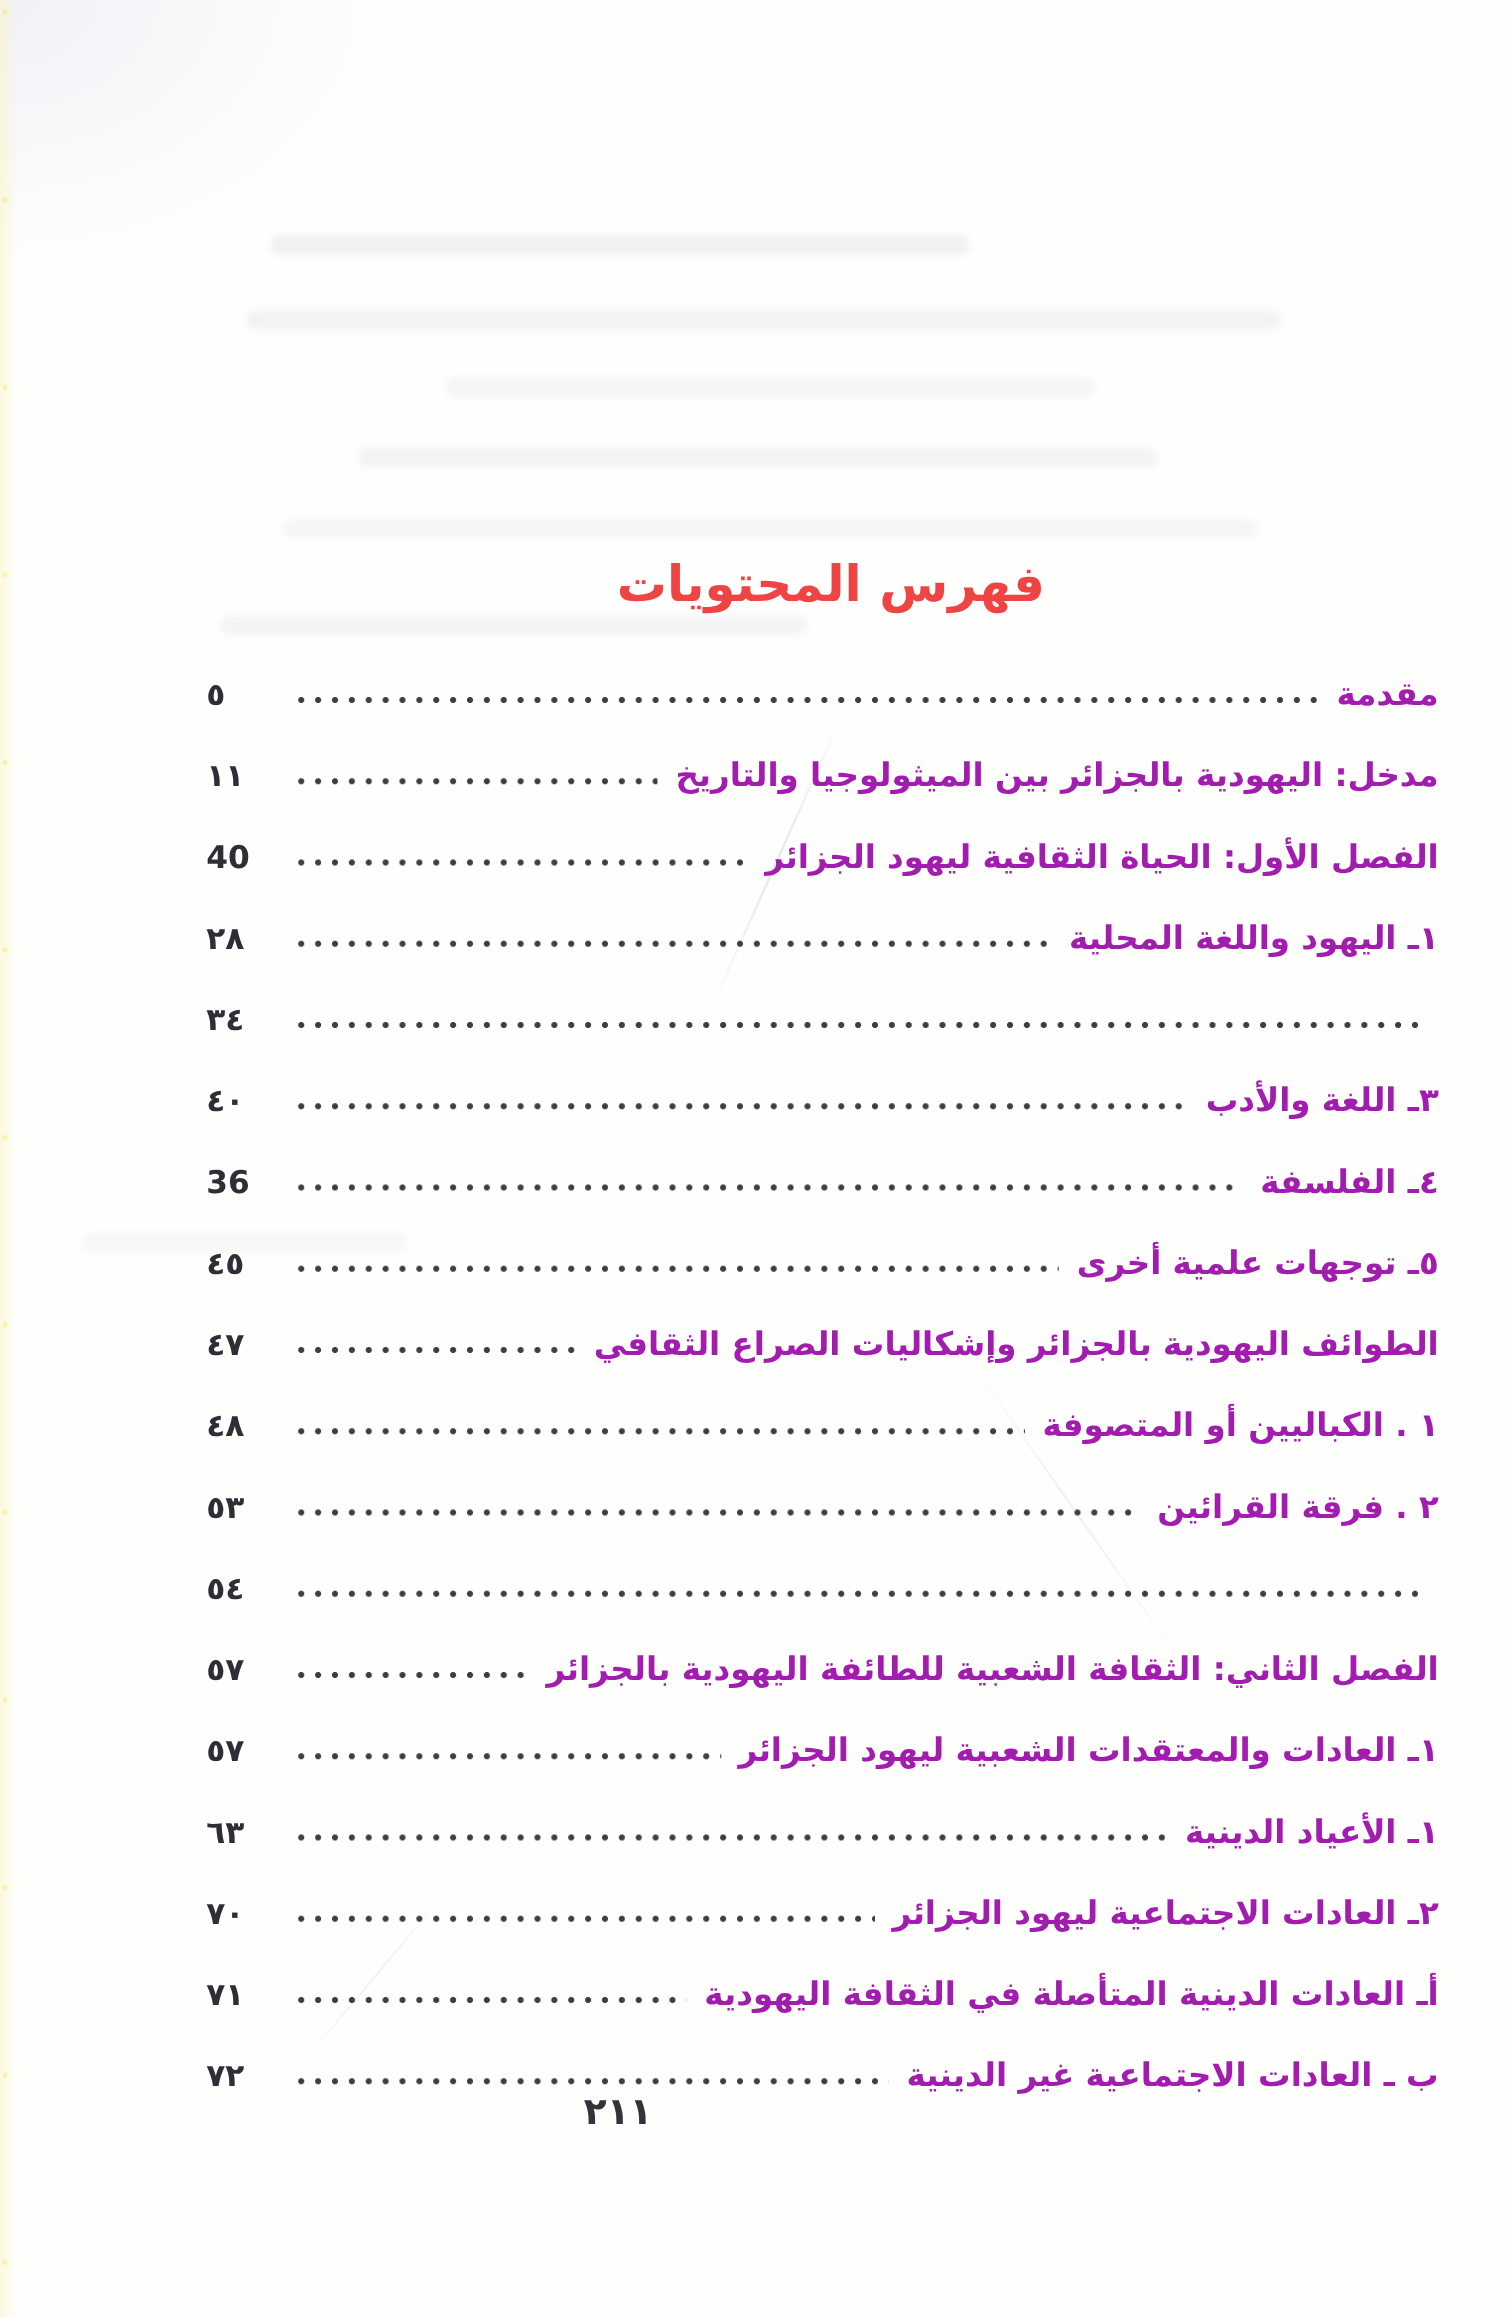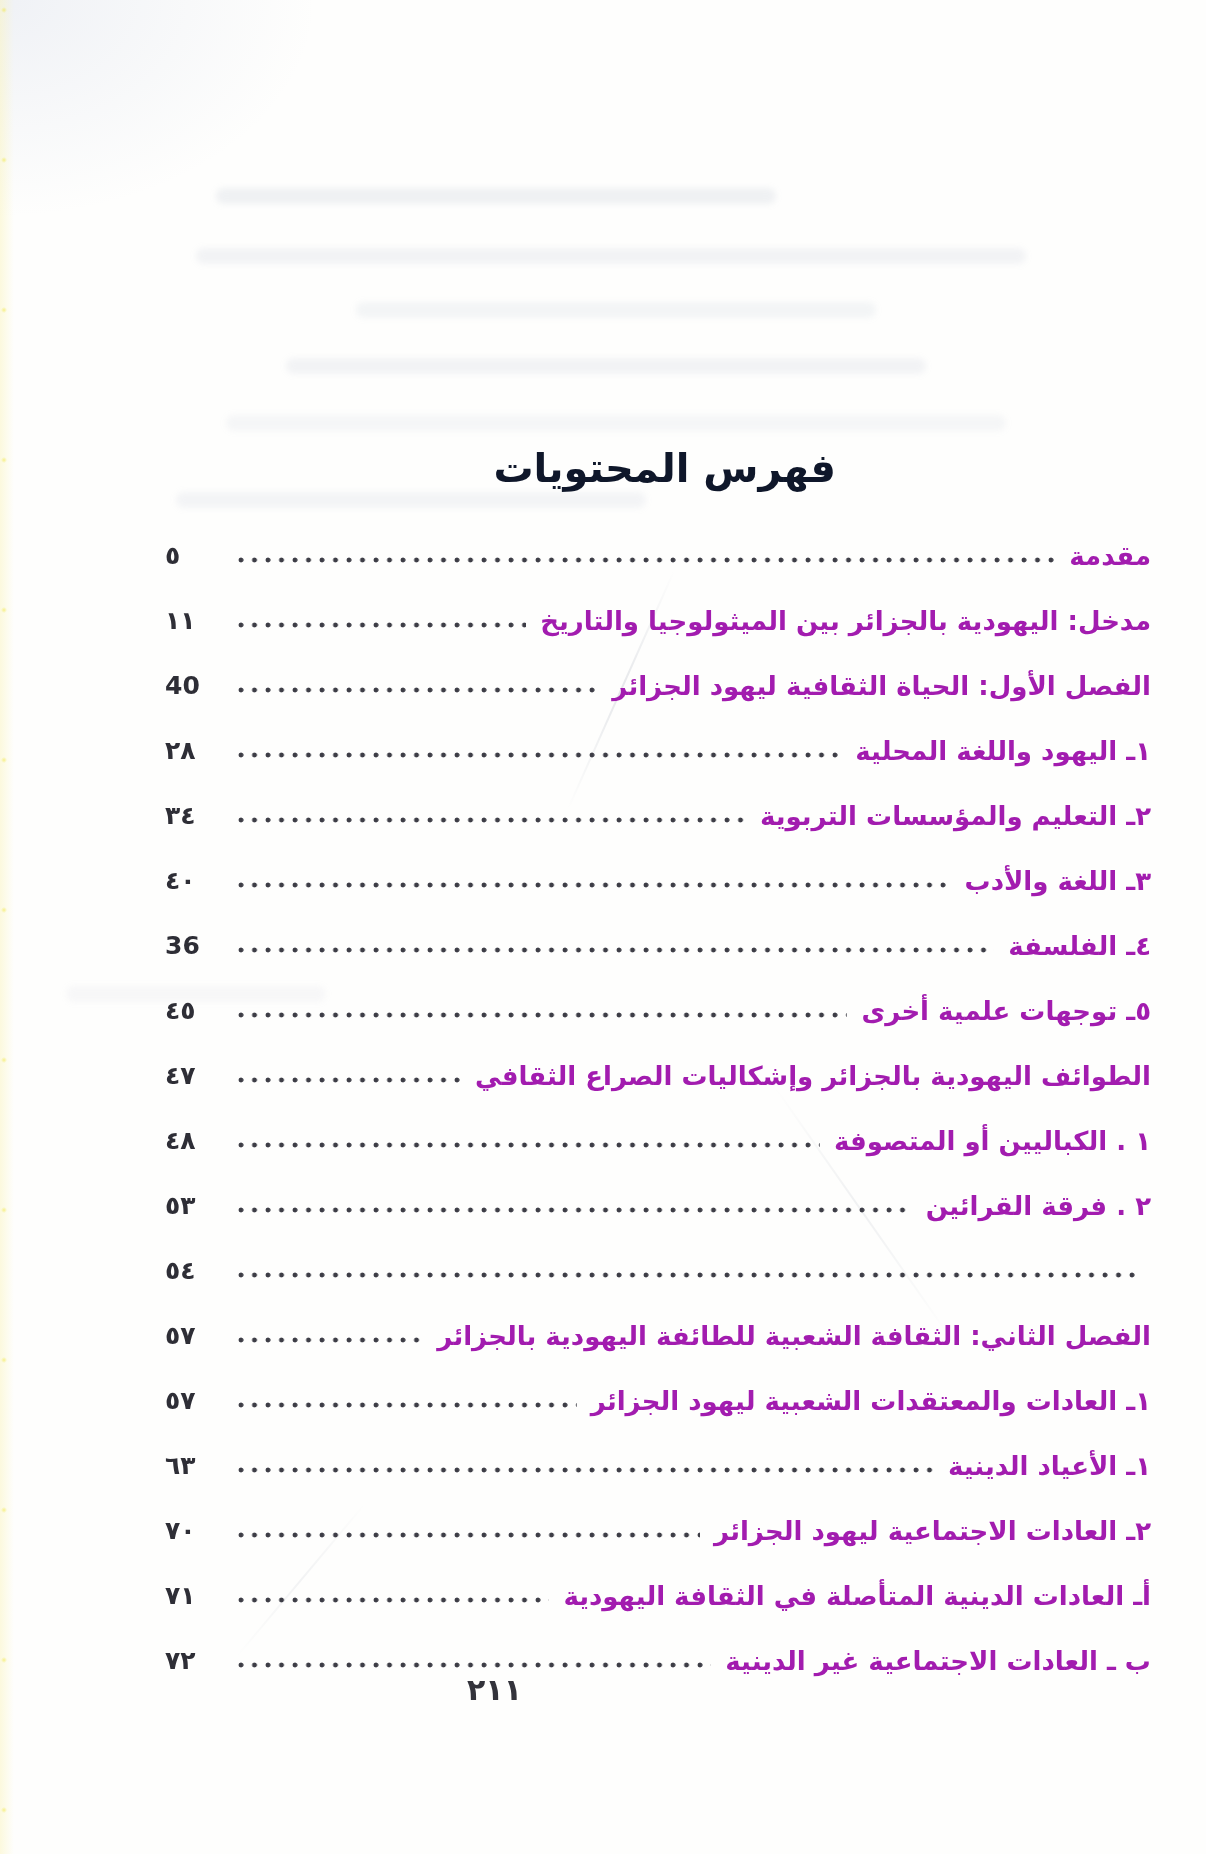--- a/index.html
+++ b/index.html
@@ -59,21 +59,21 @@
   .c2 { top: 1060px; left: 860px; height: 300px; transform: rotate(-35deg); opacity: .6; }
   .c3 { top: 1480px; left: 300px; height: 200px; transform: rotate(40deg); opacity: .5; }
 
   .title {
     position: absolute;
     top: 418px;
     right: 370px;
     font-size: 40px;
     font-weight: bold;
     letter-spacing: 0px;
-    color: #0f172a;
+    color: #ef4444;
   }
   .toc {
     position: absolute;
     top: 506px;
     right: 55px;
     left: 165px;
     display: flex;
     flex-direction: column;
   }
   .row {
@@ -156,21 +156,20 @@
       <span class="entry">الفصل الأول: الحياة الثقافية ليهود الجزائر</span>
       <span class="leader"></span>
       <span class="num">40</span>
     </div>
       <div class="row">
       <span class="entry">١ـ اليهود واللغة المحلية</span>
       <span class="leader"></span>
       <span class="num">٢٨</span>
     </div>
       <div class="row">
-      <span class="entry">٢ـ التعليم والمؤسسات التربوية</span>
       <span class="leader"></span>
       <span class="num">٣٤</span>
     </div>
       <div class="row">
       <span class="entry">٣ـ اللغة والأدب</span>
       <span class="leader"></span>
       <span class="num">٤٠</span>
     </div>
       <div class="row">
       <span class="entry">٤ـ الفلسفة</span>

